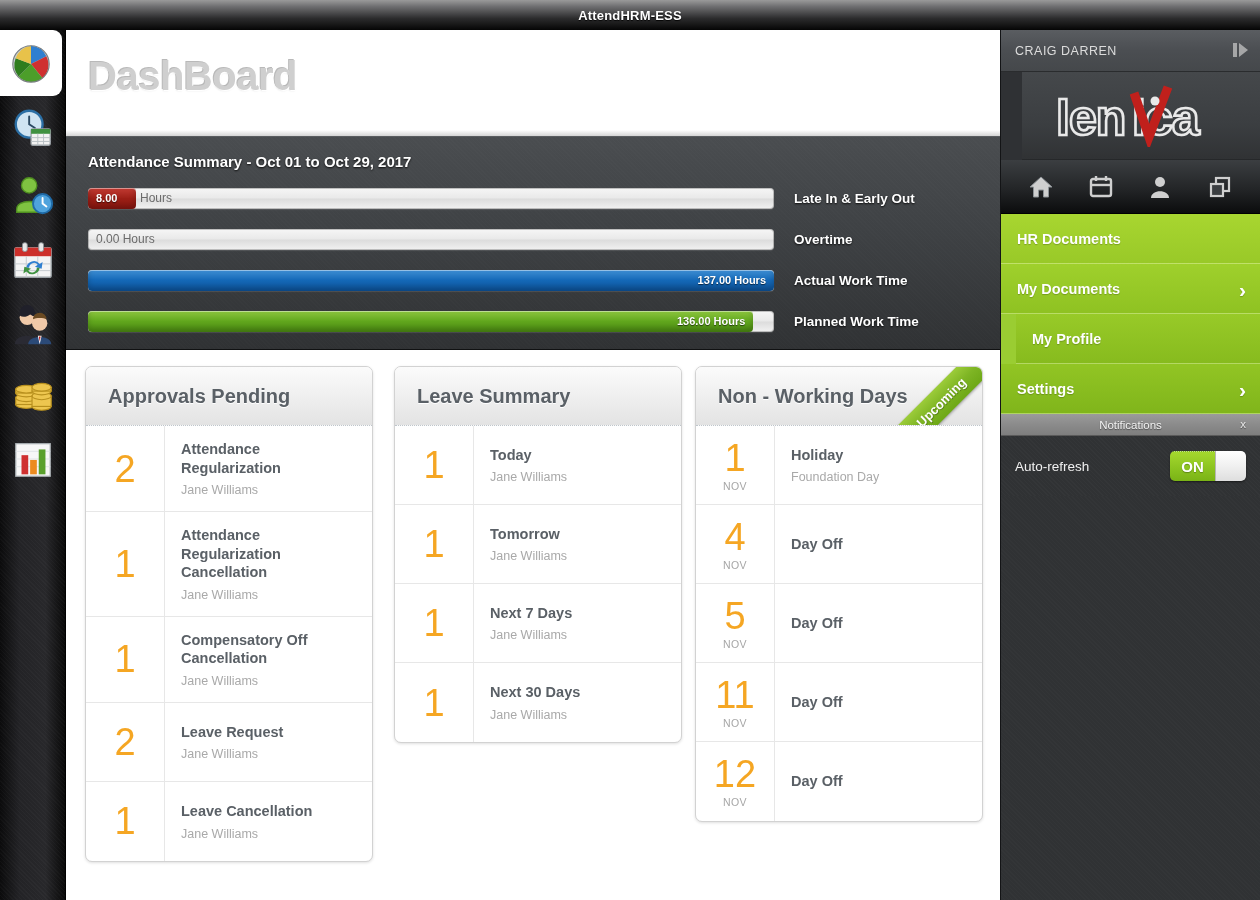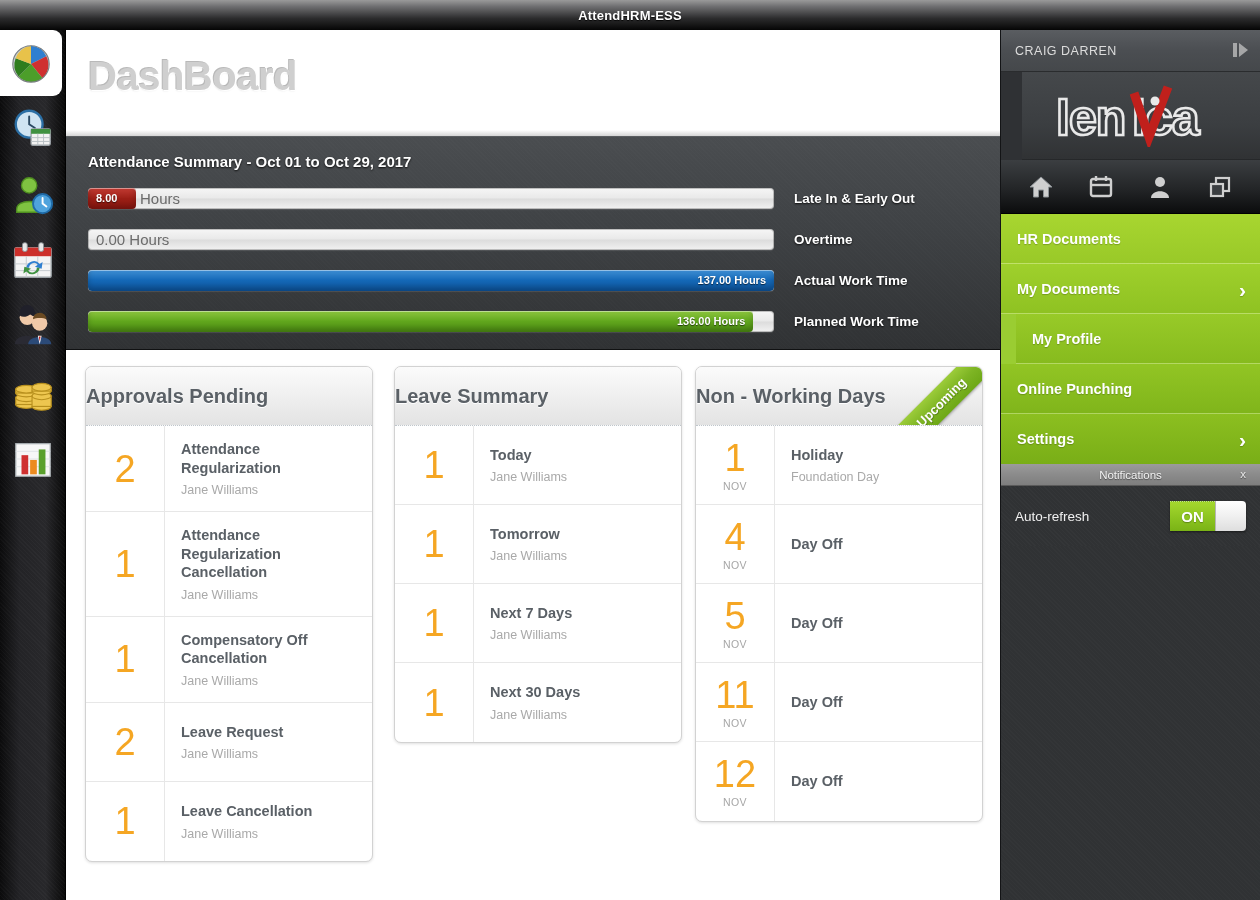--- a/index.html
+++ b/index.html
@@ -94,21 +94,21 @@
   .bar-fill.blue  { background: linear-gradient(to bottom, #3f8fd4 0%, #1569b8 48%, #0d57a2 100%); }
   .bar-fill.green { background: linear-gradient(to bottom, #8dc63f 0%, #62a81e 48%, #4f9113 100%); }
   .bar-fill.empty { background: transparent; box-shadow: none; }
   .bar-val {
     font-size: 11px; font-weight: bold; color: #ffffff;
     text-shadow: 0 1px 1px rgba(0,0,0,.6);
     padding: 0 8px; white-space: nowrap;
   }
   .bar-text-outside {
     position: absolute; top: 0; height: 21px; display: flex; align-items: center;
-    font-size: 15px; color: #6b6b6b; white-space: nowrap; pointer-events: none;
+    font-size: 12px; color: #6b6b6b; white-space: nowrap; pointer-events: none;
   }
   .bar-label {
     margin-left: 20px; color: #ffffff; font-size: 13.5px; font-weight: bold;
     text-shadow: 0 1px 2px rgba(0,0,0,.85); white-space: nowrap;
   }
 
   
   .cards { position: absolute; left: 66px; top: 350px; width: 934px; height: 550px; }
   .card {
     position: absolute; top: 16px;
@@ -123,21 +123,21 @@
 
   .card-head {
     position: relative; height: 59px;
     border-top-left-radius: 6px; border-top-right-radius: 6px;
     background: linear-gradient(to bottom, #fbfbfb 0%, #eeeeee 55%, #e3e3e3 100%);
     border-bottom: 1px dotted #bfc6cc;
     display: flex; align-items: center;
     overflow: visible;
   }
   .card-head-title {
-    font-size: 20px; font-weight: bold; color: #5a6066;
+    margin-left: 22px; font-size: 20px; font-weight: bold; color: #5a6066;
     text-shadow: 0 1px 0 #ffffff;
   }
   .card-row {
     display: flex; min-height: 79px;
     border-bottom: 1px solid #e7e7e7;
   }
   .card-row:last-child { border-bottom: none; }
   .row-num {
     width: 79px; min-width: 79px;
     display: flex; flex-direction: column;
@@ -250,21 +250,21 @@
   }
   .rp-notif-body {
     background:
       repeating-linear-gradient(45deg, rgba(255,255,255,.018) 0 1px, rgba(0,0,0,0) 1px 3px),
       #303234;
     height: 60px; display: flex; align-items: center; padding: 8px 14px;
   }
   .rp-autorefresh-label { color: #f0f0f0; font-size: 13.5px; flex: 1; }
   .toggle {
     position: relative; width: 76px; height: 30px; display: flex;
-    border-radius: 0; overflow: hidden;
+    border-radius: 5px; overflow: hidden;
     box-shadow: 0 1px 2px rgba(0,0,0,.5);
   }
   .toggle-on {
     width: 45px; height: 30px;
     background: linear-gradient(to bottom, #a4d82e 0%, #8cc420 55%, #7ab316 100%);
     display: flex; align-items: center; justify-content: center;
     color: #ffffff; font-size: 15px; font-weight: bold;
     text-shadow: 0 1px 1px rgba(0,0,0,.3);
     border-top: 1px dotted rgba(255,255,255,.55);
   }
@@ -641,23 +641,20 @@
           <span>HR Documents</span>
         </div>
         <div class="rp-menu-item">
           <span>My Documents</span>
           <span class="rp-chev">›</span>
         </div>
         <div class="rp-menu-item">
           <span>My Profile</span>
         </div>
         <div class="rp-menu-item">
-          <span>Online Punching</span>
-        </div>
-        <div class="rp-menu-item">
           <span>Settings</span>
           <span class="rp-chev">›</span>
         </div>
       </div>
 
     <div class="rp-notif-head">
       <span>Notifications</span>
       <span class="rp-notif-close">x</span>
     </div>
 

